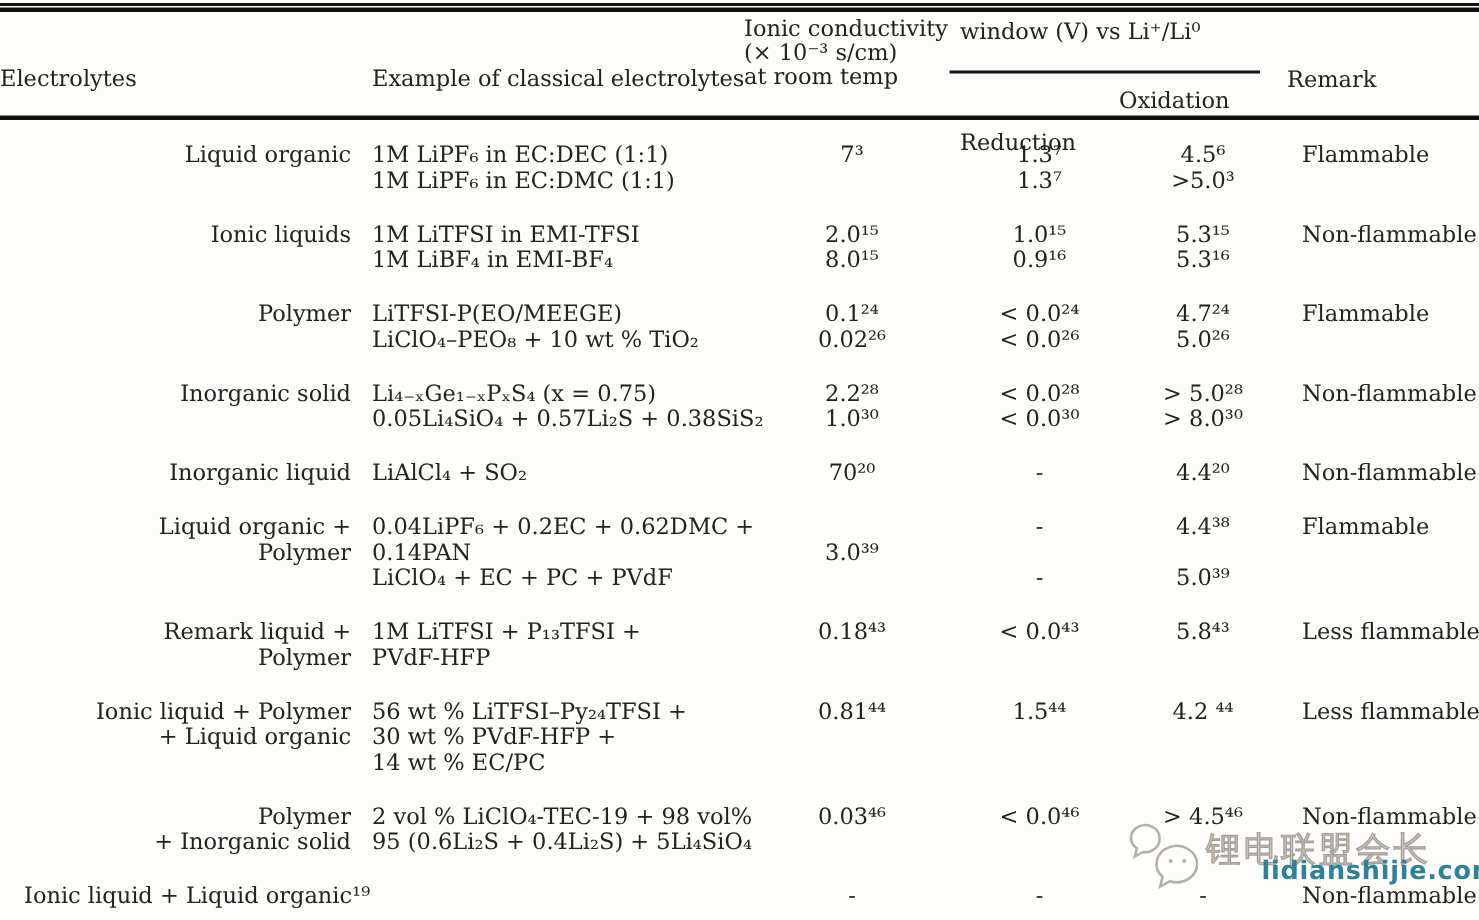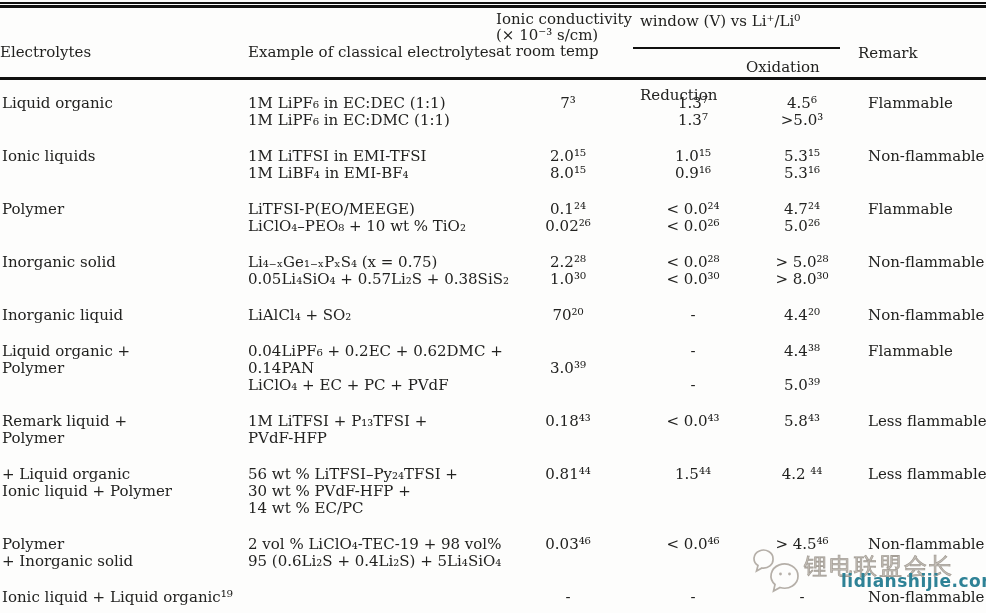--- a/index.html
+++ b/index.html
@@ -13,21 +13,21 @@
   .hdr { position:absolute; font-size:15px; line-height:16px; }
   .center { text-align:left; }
   .hdr-multiline div { line-height:16px; }
   .tbody { position:absolute; top:95px; left:0; width:986px; }
   .trow {
     display:grid;
     grid-template-columns:234px 262px 144px 106px 112px 128px;
     margin-bottom:19px;
   }
   .cell { font-size:15px; line-height:17px; white-space:nowrap; }
-  .c-name   { padding-left:2px; }
+  .c-name   { padding-left:16px;text-align:right; }
   .c-example{ padding-left:14px; }
   .c-cond, .c-red, .c-ox { text-align:center; }
   .c-remark { padding-left:10px; }
   .watermark-cn {
     position:absolute; left:804px; top:551px;
     font-size:23px; letter-spacing:2px;
     color:#c7c2bb; -webkit-text-stroke:0.8px #a49e96;
     font-family:"DejaVu Sans","Liberation Sans",sans-serif;
     white-space:nowrap;
   }
@@ -231,22 +231,22 @@
         </div>
         <div class="cell c-ox">
           <div class="line">5.8⁴³</div>
         </div>
         <div class="cell c-remark">
           <div class="line">Less flammable</div>
         </div>
       </div>
       <div class="trow">
         <div class="cell c-name">
+          <div class="line">Ionic liquid + Polymer</div>
           <div class="line">+ Liquid organic</div>
-          <div class="line">Ionic liquid + Polymer</div>
         </div>
         <div class="cell c-example">
           <div class="line">56 wt % LiTFSI–Py₂₄TFSI +</div>
           <div class="line">30 wt % PVdF-HFP +</div>
           <div class="line">14 wt % EC/PC</div>
         </div>
         <div class="cell c-cond">
           <div class="line">0.81⁴⁴</div>
         </div>
         <div class="cell c-red">

